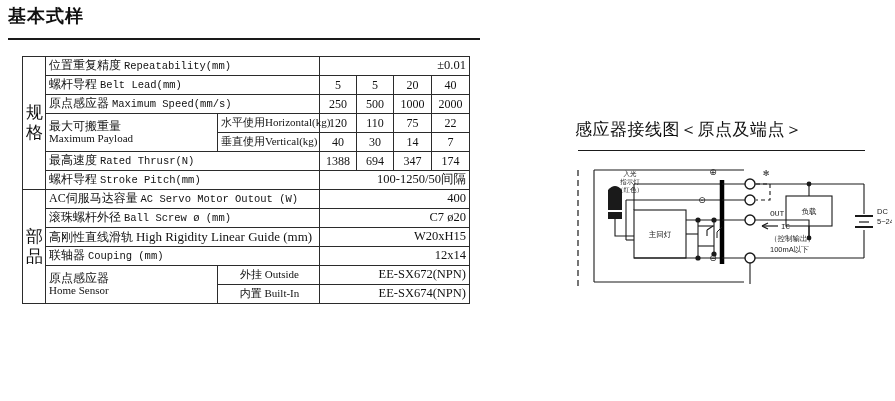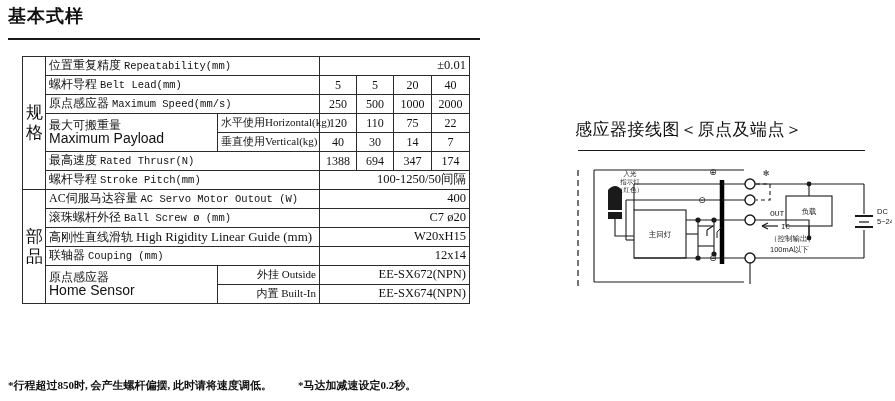--- a/index.html
+++ b/index.html
@@ -81,30 +81,30 @@
   td.rowlabel .en-narrow {
     font-family: "Liberation Serif", "DejaVu Serif", serif;
     font-size: 13px;
   }
   td.sublabel {
     width: 102px;
     text-align: center;
     font-size: 11px;
     white-space: nowrap;
   }
-  td.sublabel.left { text-align: right; padding-left: 5px; }
+  td.sublabel.left { text-align: center; padding-left: 5px; }
   td.merged-label {
     text-align: left;
     font-size: 11.5px;
   }
   td.merged-label .cn { display:block; font-size: 12px; }
   td.merged-label .en {
     display:block;
-    font-family: Liberation Sans, sans-serif;
-    font-size: 14px;
+    font-family: Liberation Serif, serif;
+    font-size: 11px;
   }
   td.val {
     text-align: center;
     font-size: 12px;
     width: 43px;
   }
   td.valwide {
     text-align: right;
     font-size: 12.5px;
   }
@@ -286,23 +286,20 @@
 
         <tr>
           <td class="sublabel left">内置 Built-In</td>
           <td class="valwide" colspan="4">EE-SX674(NPN)</td>
         </tr>
 
       </tbody>
     </table>
   </div>
 
-  <div id="spec-notes">
-    <span>*行程超过850时, 会产生螺杆偏摆, 此时请将速度调低。</span><span class="n2">*马达加减速设定0.2秒。</span>
-  </div>
 </div>
 
 <div id="right-panel">
 
   <div id="wiring-heading">感应器接线图＜原点及端点＞</div>
   <div id="wiring-heading-rule"></div>
 
   <div id="wiring-diagram">
     <svg width="318" height="128" viewBox="0 0 318 128" xmlns="http://www.w3.org/2000/svg">
       <g stroke="#1a1a1a" fill="none" stroke-width="1.1">

